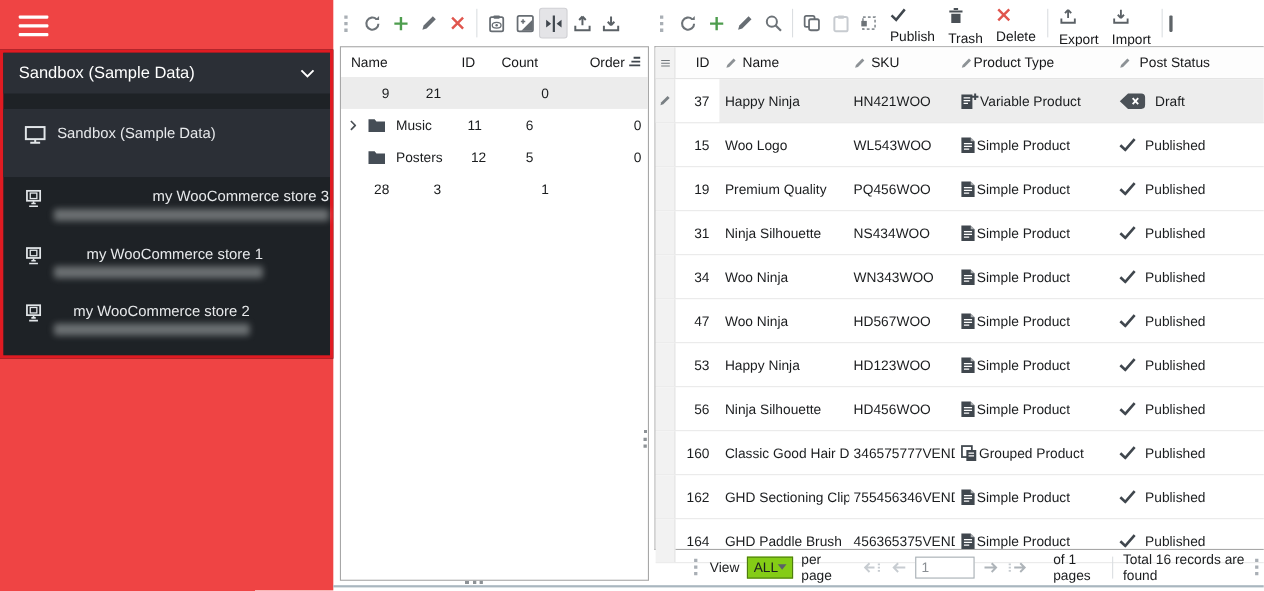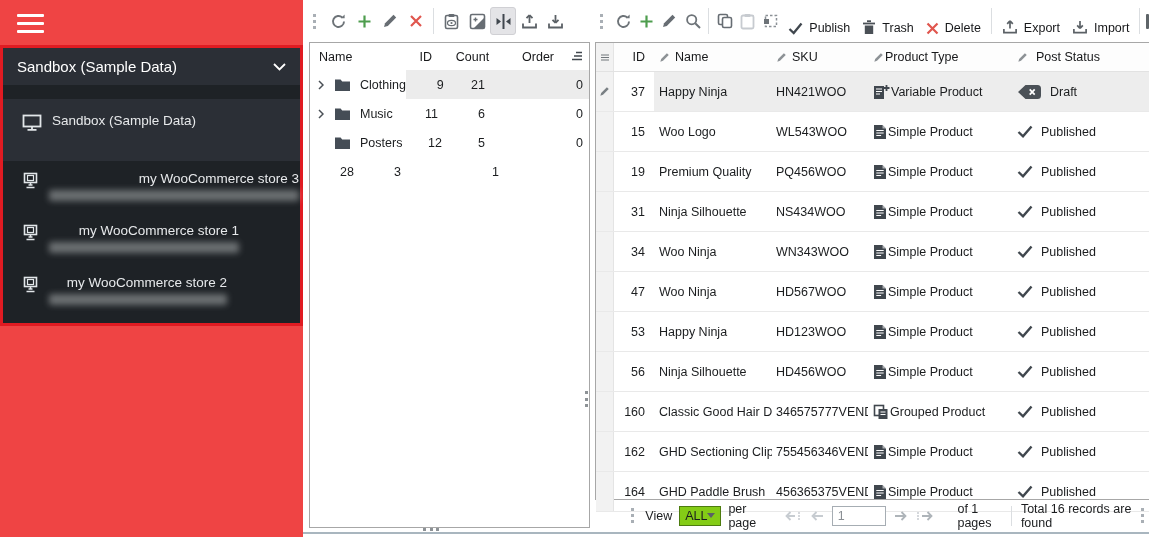--- a/index.html
+++ b/index.html
@@ -28,33 +28,33 @@
   .conn-list div.conn-item:nth-of-type(3) .redacted{width:190px}
   .conn-list div.conn-item:nth-of-type(4) .redacted{width:178px}
 
   
   .toolbar{position:absolute;top:0;height:42px;display:flex;align-items:center;}
   .toolbar-mid{left:311px;width:282px;}
   .toolbar-right{left:598px;width:551px;overflow:hidden;}
   .grip{width:3px;height:15px;border-left:3px dotted #a9afb5;margin:0 6px 0 2px;}
   .tbtn{display:flex;align-items:center;justify-content:center;width:26px;height:28px;cursor:pointer;border-radius:3px;}
   .tbtn.active{background:#e4e4e7;border:1px solid #d0d0d4;width:24px;height:26px;}
-  .lbtn{display:flex;align-items:flex-end;gap:6px;padding:0 6px;height:28px;cursor:pointer;
-        color:#17181a;font-size:12.5px;white-space:nowrap;}
+  .lbtn{display:flex;align-items:flex-start;gap:6px;padding:0 6px;height:28px;cursor:pointer;
+        color:#17181a;font-size:12.5px;white-space:nowrap;flex-direction:column;}
   .vsep{width:1px;height:26px;background:#dbdee1;margin:0 4px;}
   .cutoff{width:3px;height:15px;background:#5e6468;margin-left:2px;border-radius:1px;}
 
   
   .panel-mid{position:absolute;left:309px;top:42px;width:281px;height:486px;
              border:1px solid #a7a7a7;background:#fff;box-sizing:border-box;}
   .chead{display:flex;align-items:center;height:27px;font-size:12.5px;color:#17181a;}
   .chead .h-name{flex:1;padding-left:9px;}
   .chead .h-id{width:44px;text-align:right;padding-right:7px;}
   .chead .h-count{width:58px;text-align:center;padding-left:9px;box-sizing:border-box;}
-  .chead .h-order{flex:0 0 86px;display:flex;align-items:center;justify-content:flex-end;padding-right:6px;gap:17px;}
+  .chead .h-order{flex:0 0 86px;display:flex;align-items:center;justify-content:flex-end;padding-right:6px;gap:3px;}
   .crow{display:flex;align-items:center;height:29px;}
   .crow.selected{background:#ececec;}
   .c-name{flex:1;display:flex;align-items:center;height:100%;padding-left:8px;box-sizing:border-box;}
   .crow.selected .c-name{background:#fff;}
   .expander{visibility:hidden;width:10px;margin-right:6px;}
   .crow.expandable .expander{visibility:visible;}
   .c-name .fold{margin-right:9px;}
   .c-id{width:44px;text-align:right;padding-right:7px;}
   .c-count{width:58px;text-align:right;padding-right:18px;box-sizing:border-box;}
   .c-order{flex:0 0 86px;text-align:right;padding-right:6px;box-sizing:border-box;}
@@ -342,33 +342,20 @@
         <span>
           <svg width="12" height="11" viewBox="0 0 12 11">
               <path d="M5 1.5h6M3 5h8M1 8.5h10" stroke="#40474e" stroke-width="1.6"></path>
             </svg>
         </span>
       </div>
     </div>
     <div>
 
     <div class="crow selected expandable">
-          <div class="c-name">
-            <span class="expander">
-              <svg width="6" height="10" viewBox="0 0 6 10">
-                <path d="M1 1l4 4-4 4" fill="none" stroke="#4a5056" stroke-width="1.5"></path>
-              </svg>
-            </span>
-            <span class="fold">
-              <svg width="17" height="14" viewBox="0 0 17 14">
-                <path d="M1 1.5h5.6l1.6 2H16V13H1z" fill="#454d56"></path>
-              </svg>
-            </span>
-            <span>Clothing</span>
-          </div>
           <div class="c-id">9</div>
           <div class="c-count">21</div>
           <div class="c-order">0</div>
         </div>
         <div class="crow expandable">
           <div class="c-name">
             <span class="expander">
               <svg width="6" height="10" viewBox="0 0 6 10">
                 <path d="M1 1l4 4-4 4" fill="none" stroke="#4a5056" stroke-width="1.5"></path>
               </svg>

